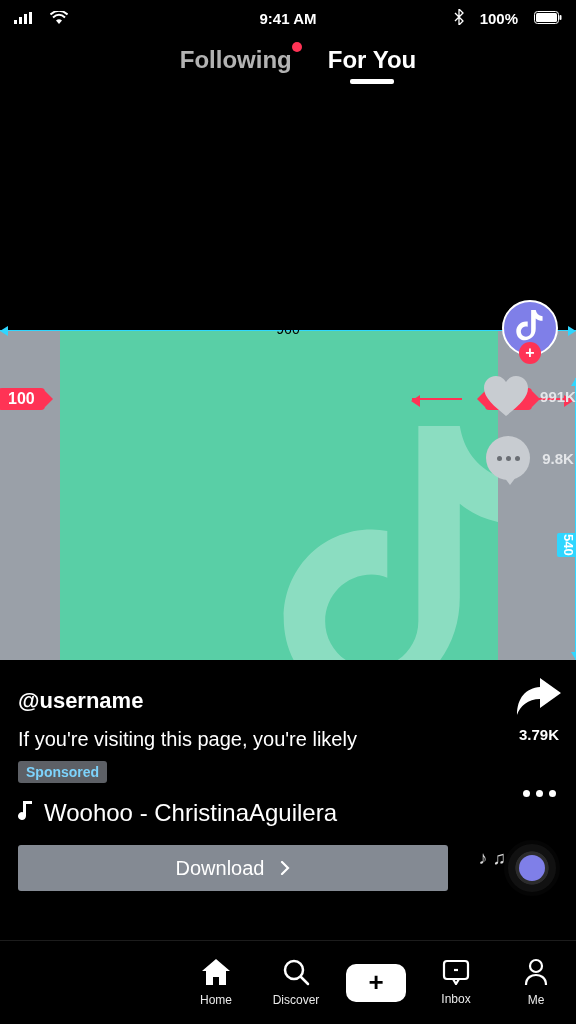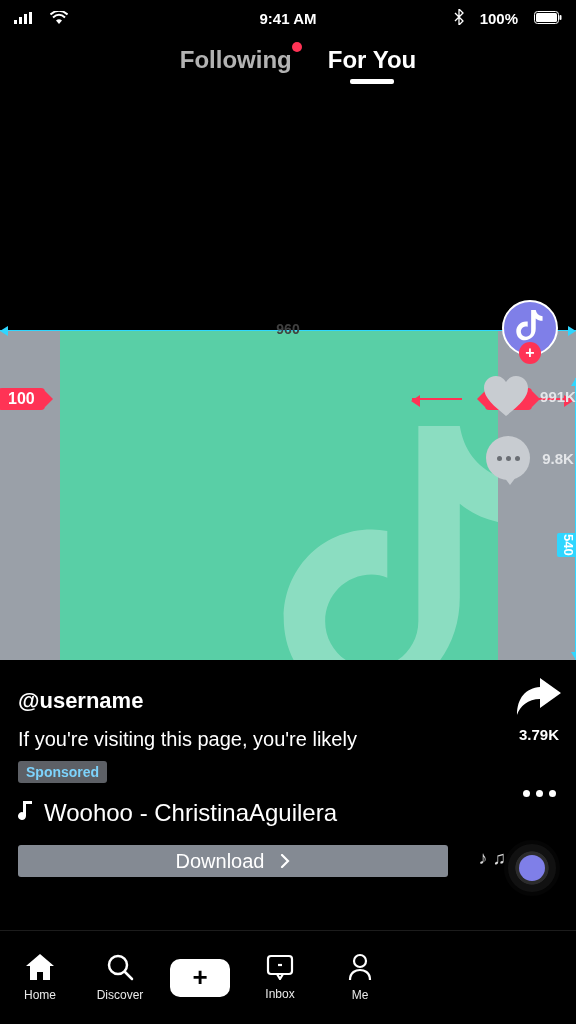--- a/index.html
+++ b/index.html
@@ -20,21 +20,21 @@
   
   .video-area { position:absolute; top:330px; left:0; right:0; height:330px; background:#9aa0a8; }
   .video-inner { position:absolute; top:0; left:60px; right:78px; bottom:0; background:#59cfa6; overflow:hidden; }
   .tt-watermark { position:absolute; right:-40px; bottom:-60px; opacity:0.3; }
 
   
   .dim-h { position:absolute; top:0px; left:0; right:0; height:0; border-top:1px solid #2fd6ff; }
   .dim-h::before, .dim-h::after { content:""; position:absolute; top:-5px; width:0; height:0; border-top:5px solid transparent; border-bottom:5px solid transparent; }
   .dim-h::before { left:0; border-right:8px solid #2fd6ff; }
   .dim-h::after  { right:0; border-left:8px solid #2fd6ff; }
-  .dim-h-label { position:absolute; top:-10px; left:50%; transform:translateX(-50%); font-size:14px; color:#404040; font-weight:700; }
+  .dim-h-label { position:absolute; top:-10px; left:50%; transform:translateX(-50%); font-size:14px; color:#000000; font-weight:400; }
 
   
   .dim-v { position:absolute; top:48px; right:0; bottom:0; width:0; border-left:1px solid #2fd6ff; }
   .dim-v::before, .dim-v::after { content:""; position:absolute; left:-5px; width:0; height:0; border-left:5px solid transparent; border-right:5px solid transparent; }
   .dim-v::before { top:0; border-bottom:8px solid #2fd6ff; }
   .dim-v::after  { bottom:0; border-top:8px solid #2fd6ff; }
   .dim-v-label { position:absolute; right:-4px; top:55%; transform: rotate(0deg); background:#2fd6ff; color:#fff; font-size:13px; font-weight:700; padding:1px 4px; writing-mode:vertical-rl; border-radius:2px;}
 
   .margin-tag { position:absolute; background:#ff3355; color:#fff; font-weight:700; font-size:16px; padding:2px 10px; border-radius:4px; }
   .margin-tag.left  { top:58px; left:-2px; }
@@ -58,33 +58,33 @@
   .comment-icon { width:44px; height:44px; background:#c8ccd1; border-radius:50%; display:flex; align-items:center; justify-content:center; gap:4px; position:relative; }
   .comment-icon span { width:5px; height:5px; background:#6a6e74; border-radius:50%; }
   .comment-icon::after{ content:""; position:absolute; bottom:-5px; left:18px; width:0;height:0; border-left:6px solid transparent; border-right:6px solid transparent; border-top:8px solid #c8ccd1;}
 
   
   .meta { position:absolute; left:18px; right:90px; top:688px; }
   .username { font-size:22px; font-weight:700; margin-bottom:14px; }
   .caption { font-size:20px; margin-bottom:10px; }
   .sponsored { display:inline-block; background:#5d6066; color:#7dd3fc; font-size:14px; font-weight:600; padding:3px 8px; border-radius:3px; margin-bottom:16px; }
   .sound { font-size:24px; display:flex; align-items:center; gap:10px; margin-bottom:18px; }
-  .cta { width:430px; height:32px; background:#848a93; color:#fff; display:flex; align-items:center; justify-content:center; font-size:20px; font-weight:500; border-radius:3px; gap:16px; }
+  .cta { width:430px; height:46px; background:#848a93; color:#fff; display:flex; align-items:center; justify-content:center; font-size:20px; font-weight:500; border-radius:3px; gap:16px; }
 
   .share-block { position:absolute; right:14px; top:676px; display:flex; flex-direction:column; align-items:center; gap:6px; }
   .share-count { font-size:15px; font-weight:700; }
   .more-dots { position:absolute; right:20px; top:790px; display:flex; gap:6px; }
   .more-dots span { width:7px; height:7px; background:#fff; border-radius:50%; }
   .disc-wrap { position:absolute; right:10px; top:840px; width:62px; height:62px; }
   .disc { width:56px; height:56px; border-radius:50%; background:radial-gradient(circle,#2b2b2b 48%, #111 50%); display:flex; align-items:center; justify-content:center; border:4px solid #050505; }
   .disc-inner { width:26px; height:26px; border-radius:50%; background:#7f7fe8; }
   .notes { position:absolute; right:70px; top:848px; color:#fff; opacity:.85; font-size:18px; }
 
   
-  .nav { position:absolute; left:0; right:0; bottom:0; height:94px; background:#000; border-top:1px solid #1c1c1c; display:flex; align-items:center; justify-content:flex-start; }
+  .nav { position:absolute; left:0; right:0; bottom:0; height:84px; background:#000; border-top:1px solid #1c1c1c; display:flex; align-items:center; justify-content:flex-end; }
   .nav-item { display:flex; flex-direction:column; align-items:center; gap:4px; font-size:12px; color:#e9e9e9; width:80px; }
   .create-btn { width:60px; height:38px; background:#fff; border-radius:10px; position:relative; display:flex; align-items:center; justify-content:center; }
   .create-btn::before { content:""; position:absolute; left:-6px; top:0; bottom:0; width:12px; background:#37e2e8; border-radius:10px 0 0 10px; z-index:-1;}
   .create-btn::after  { content:""; position:absolute; right:-6px; top:0; bottom:0; width:12px; background:#ff3355; border-radius:0 10px 10px 0; z-index:-1;}
   .create-plus { color:#000; font-size:26px; font-weight:700; }
 </style>
 </head>
 <body>
 
 <div class="status-bar">

